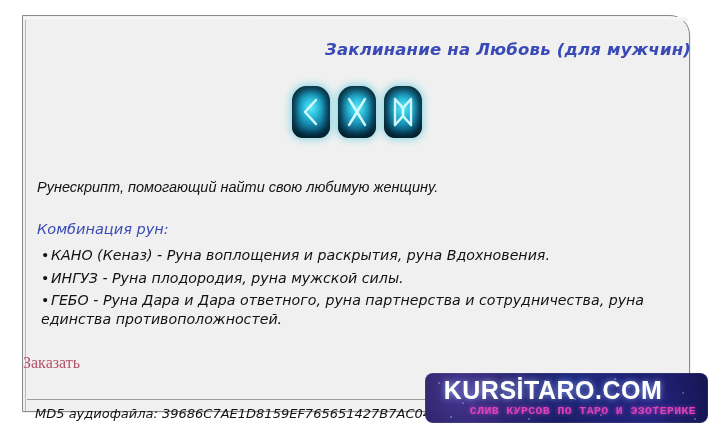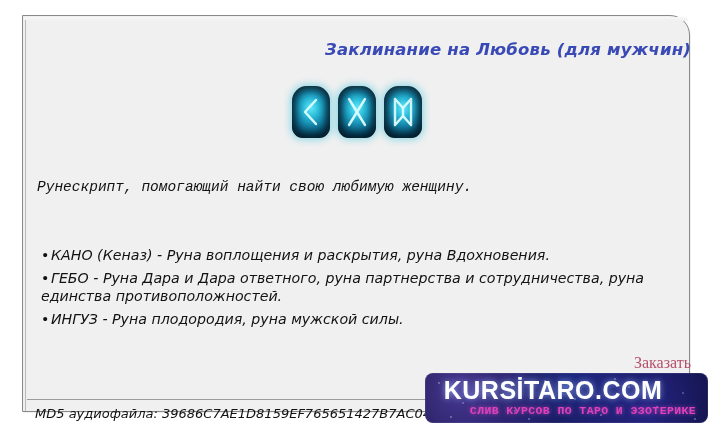--- a/index.html
+++ b/index.html
@@ -123,21 +123,21 @@
     stroke-linecap: round;
     stroke-linejoin: round;
   }
 
   
   #lead {
     position: absolute;
     left: 14px;
     top: 163px;
     width: 640px;
-    font-family: Liberation Mono, monospace;
+    font-family: Liberation Sans, sans-serif;
     font-style: italic;
     font-size: 14.5px;
     color: #121212;
   }
 
   #combo-heading {
     position: absolute;
     left: 14px;
     top: 205px;
     font-family: "DejaVu Sans", sans-serif;
@@ -166,21 +166,21 @@
     display: inline-block;
     width: 10px;
   }
 
   
   #order-wrap {
     position: absolute;
     left: 0;
     top: 338px;
     width: 668px;
-    text-align: right;
+    text-align: left;
   }
   #order-link {
     font-family: "Liberation Serif", serif;
     font-size: 16px;
     color: #b5506a;
     text-decoration: none;
     cursor: pointer;
   }
 
   
@@ -300,25 +300,26 @@
           <polyline points="11,13 11,39"></polyline>
           <polyline points="27,13 27,39"></polyline>
           <polyline points="19,22 19,30"></polyline>
         </svg>
       </div>
 
     </div>
 
     <div id="lead">Рунескрипт, помогающий найти свою любимую женщину.</div>
 
+    <div id="combo-heading">Комбинация рун:</div>
 
     <div id="bullets">
       <p class="bullet"><span class="dot">•</span><span>КАНО (Кеназ) - Руна воплощения и раскрытия, руна Вдохновения.</span></p>
+      <p class="bullet"><span class="dot">•</span><span>ИНГУЗ - Руна плодородия, руна мужской силы.</span></p>
       <p class="bullet"><span class="dot">•</span><span>ГЕБО - Руна Дара и Дара ответного, руна партнерства и сотрудничества, руна единства противоположностей.</span></p>
-      <p class="bullet"><span class="dot">•</span><span>ИНГУЗ - Руна плодородия, руна мужской силы.</span></p>
     </div>
 
     <div id="order-wrap">
       <a id="order-link" href="#">Заказать</a>
     </div>
 
     <div id="footer-sep"></div>
 
     <div id="md5">MD5 аудиофайла: 39686C7AE1D8159EF765651427B7AC04</div>
 

